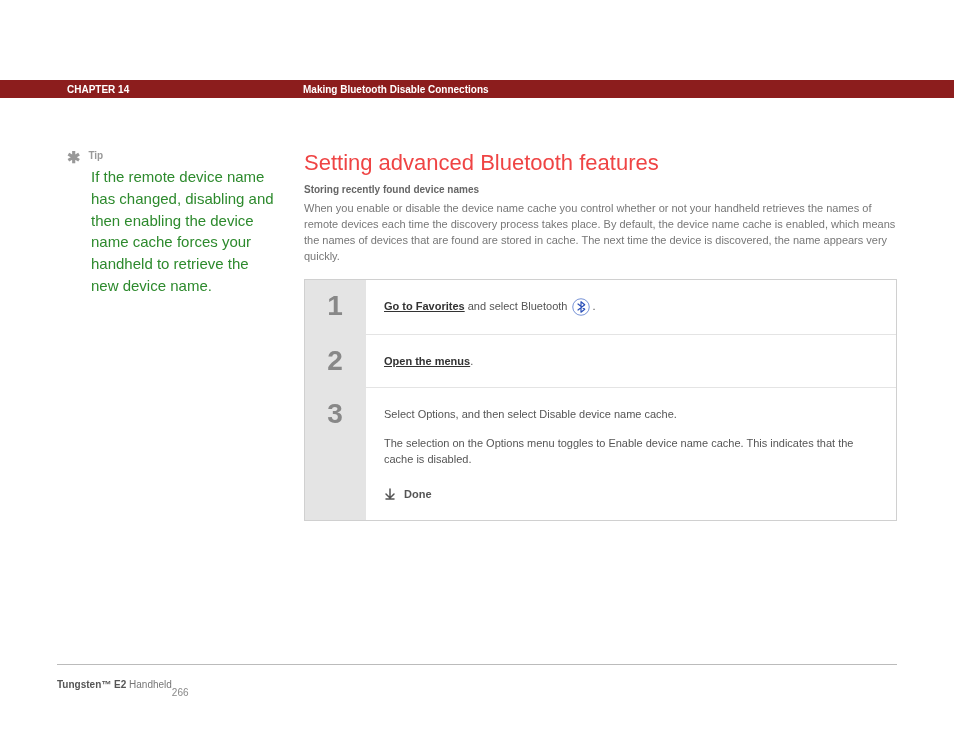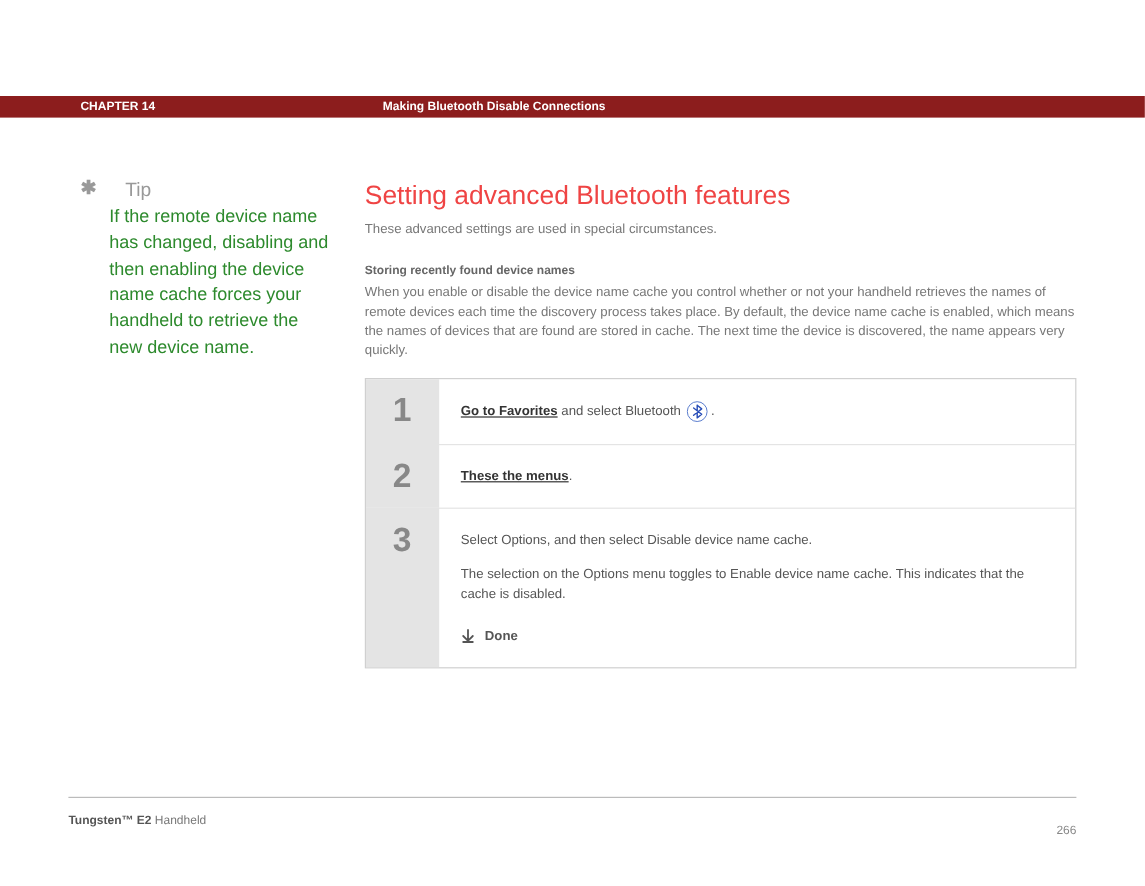--- a/index.html
+++ b/index.html
@@ -11,36 +11,35 @@
       background:#fff;
     }
     .chapter-bar {
       position:absolute; left:0; right:0; top:80px; height:18px;
       background:#8c1d1d;
     }
     .chapter-bar-inner {
       width:840px; margin:0 auto; height:18px; display:flex; align-items:center;
       color:#fff; font-size:10px; font-weight:bold;
       padding-left:10px;
-      gap:16px;
     }
     .chapter-label { width:236px; }
 
     .page {
       position:absolute; left:57px; right:57px; top:80px; bottom:40px;
     }
     .columns {
       display:flex; padding-top:70px;
     }
     .sidebar {
       width:247px; flex-shrink:0; padding-right:28px; padding-left:10px;
     }
     .tip-marker-row { display:flex; align-items:flex-start; gap:8px; margin-bottom:2px; }
     .asterisk { color:#999; font-size:16px; line-height:14px; font-weight:bold; position:relative; top:1px; }
-    .tip-label { font-size:16px; font-weight:normal; color:#999;margin-left:16px; }
+    .tip-label { font-size:10px; font-weight:bold; color:#999; }
     .tip-text { font-size:15px; color:#2d8a2d; line-height:1.45; padding-left:24px; }
 
     .main { flex:1; padding-left:0; }
     h1.page-title { font-size:22px; font-weight:normal; color:#ef4444; margin-bottom:8px; }
     .intro { font-size:11px; color:#777; margin-bottom:20px; line-height:1.45; }
     h2.subhead { font-size:10px; font-weight:bold; color:#666; margin-bottom:6px; }
     .body-p { font-size:11px; color:#777; line-height:1.45; margin-bottom:14px; }
 
     .steps {
       border:1px solid #d0d0d0; margin-top:10px;
@@ -69,21 +68,21 @@
       position:relative;
     }
     .bt-icon svg { width:18px; height:18px; }
 
     .done-row { display:flex; align-items:center; gap:8px; margin-top:18px; }
     .done-icon { width:12px; height:12px; display:inline-flex; align-items:center; justify-content:center; }
     .done-label { font-size:11px; font-weight:bold; color:#555; }
 
     .footer {
       position:absolute; left:57px; right:57px; bottom:40px;
-      display:flex; justify-content:space-between; align-items:center;
+      display:flex; justify-content:flex-start; align-items:center;
       border-top:1px solid #bbb; padding-top:6px;
       font-size:10px; color:#777;
     }
     .footer-left b { color:#555; }
     .footer-right { color:#888;margin-top:16px; }
   </style>
 </head>
 <body>
 
 <div class="chapter-bar">
@@ -99,42 +98,41 @@
     <aside class="sidebar">
       <div class="tip-marker-row">
         <span class="asterisk">✱</span>
         <span class="tip-label">Tip</span>
       </div>
       <div class="tip-text">If the remote device name has changed, disabling and then enabling the device name cache forces your handheld to retrieve the new device name.</div>
     </aside>
 
     <div class="main">
       <h1 class="page-title">Setting advanced Bluetooth features</h1>
-      <p class="intro">These advanced settings are used in special circumstances.</p>
       <h2 class="subhead">Storing recently found device names</h2>
       <p class="body-p">When you enable or disable the device name cache you control whether or not your handheld retrieves the names of remote devices each time the discovery process takes place. By default, the device name cache is enabled, which means the names of devices that are found are stored in cache. The next time the device is discovered, the name appears very quickly.</p>
 
       <div class="steps">
 
         <div class="step-row">
           <div class="step-num">1</div>
           <div class="step-cell">
             <span class="link-like">Go to Favorites</span><span> and select Bluetooth </span><span class="bt-icon">
               <svg viewBox="0 0 24 24">
                   <circle cx="12" cy="12" r="11" fill="#fff" stroke="#4a6fc8" stroke-width="1"></circle>
                   <path d="M12 5 L12 19 L17 15 L8 8 M12 5 L17 9 L8 16" stroke="#2a4fb8" stroke-width="1.6" fill="none" stroke-linejoin="round" stroke-linecap="round"></path>
                 </svg>
             </span><span>.</span>
           </div>
         </div>
 
         <div class="step-row">
           <div class="step-num">2</div>
           <div class="step-cell">
-            <span class="link-like">These the menus</span><span>.</span>
+            <span class="link-like">Open the menus</span><span>.</span>
           </div>
         </div>
 
         <div class="step-row">
           <div class="step-num">3</div>
           <div class="step-cell">
             <p style="margin-bottom:12px;">Select Options, and then select Disable device name cache.</p>
             <p>The selection on the Options menu toggles to Enable device name cache. This indicates that the cache is disabled.</p>
             <div class="done-row">
               <span class="done-icon">

